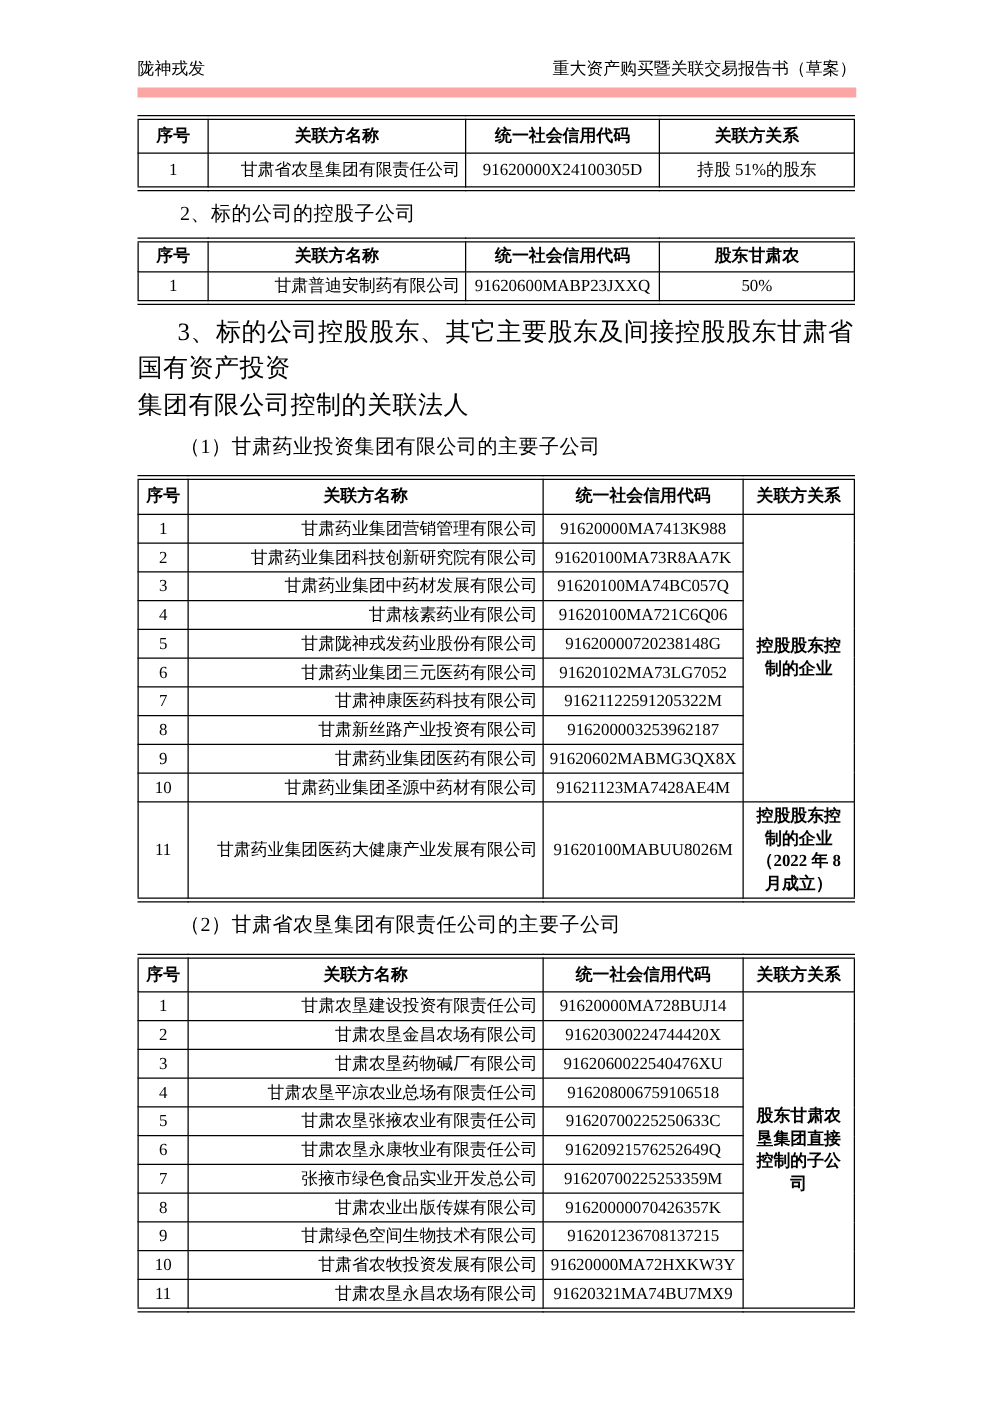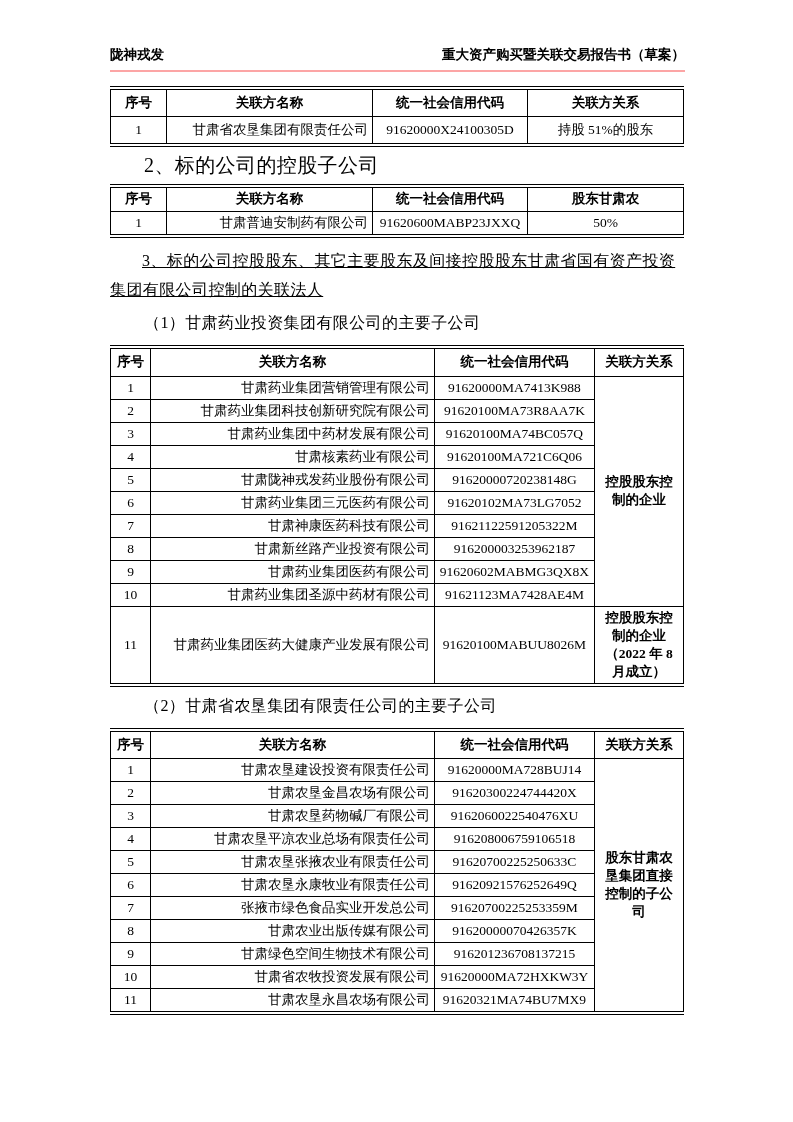--- a/index.html
+++ b/index.html
@@ -7,26 +7,26 @@
   .page {
     width:793px; height:1122px; background:#fff; color:#000;
     font-family:"Liberation Serif","DejaVu Serif",serif;
     position:relative; overflow:hidden; margin:0 auto;
   }
   .content { padding:46px 108px 0 110px; }
 
   
   .doc-header {
     display:flex; justify-content:space-between; align-items:flex-end;
-    font-size:13.5px; padding-bottom:6px; border-bottom:2px solid #fca5a5;font-weight:bold;
+    font-size:13.5px; padding-bottom:6px; border-bottom:8px solid #fca5a5;
   }
 
   
-  .h-sec { font-size:20px; line-height:21px; margin:8px 0; text-indent:34px; letter-spacing:.4px; }
-  .para  { font-size:16px; margin-top:8px; letter-spacing:.4px;text-decoration:underline; }
+  .h-sec { font-size:16px; line-height:21px; margin:8px 0; text-indent:34px; letter-spacing:.4px; }
+  .para  { font-size:20px; margin-top:8px; letter-spacing:.4px; }
   .para .ln { line-height:29px; }
   .para .ln.indent { text-indent:32px; }
   .h-sub { font-size:16px; line-height:21px; margin-top:8px; margin-bottom:12px; text-indent:34px; letter-spacing:.4px; }
 
   
   table.tbl {
     border-collapse:collapse; table-layout:fixed; width:573px;
     font-size:13.5px; border-top:4px double #000; border-bottom:4px double #000;
     border-left:1px solid #000; border-right:1px solid #000;
   }

